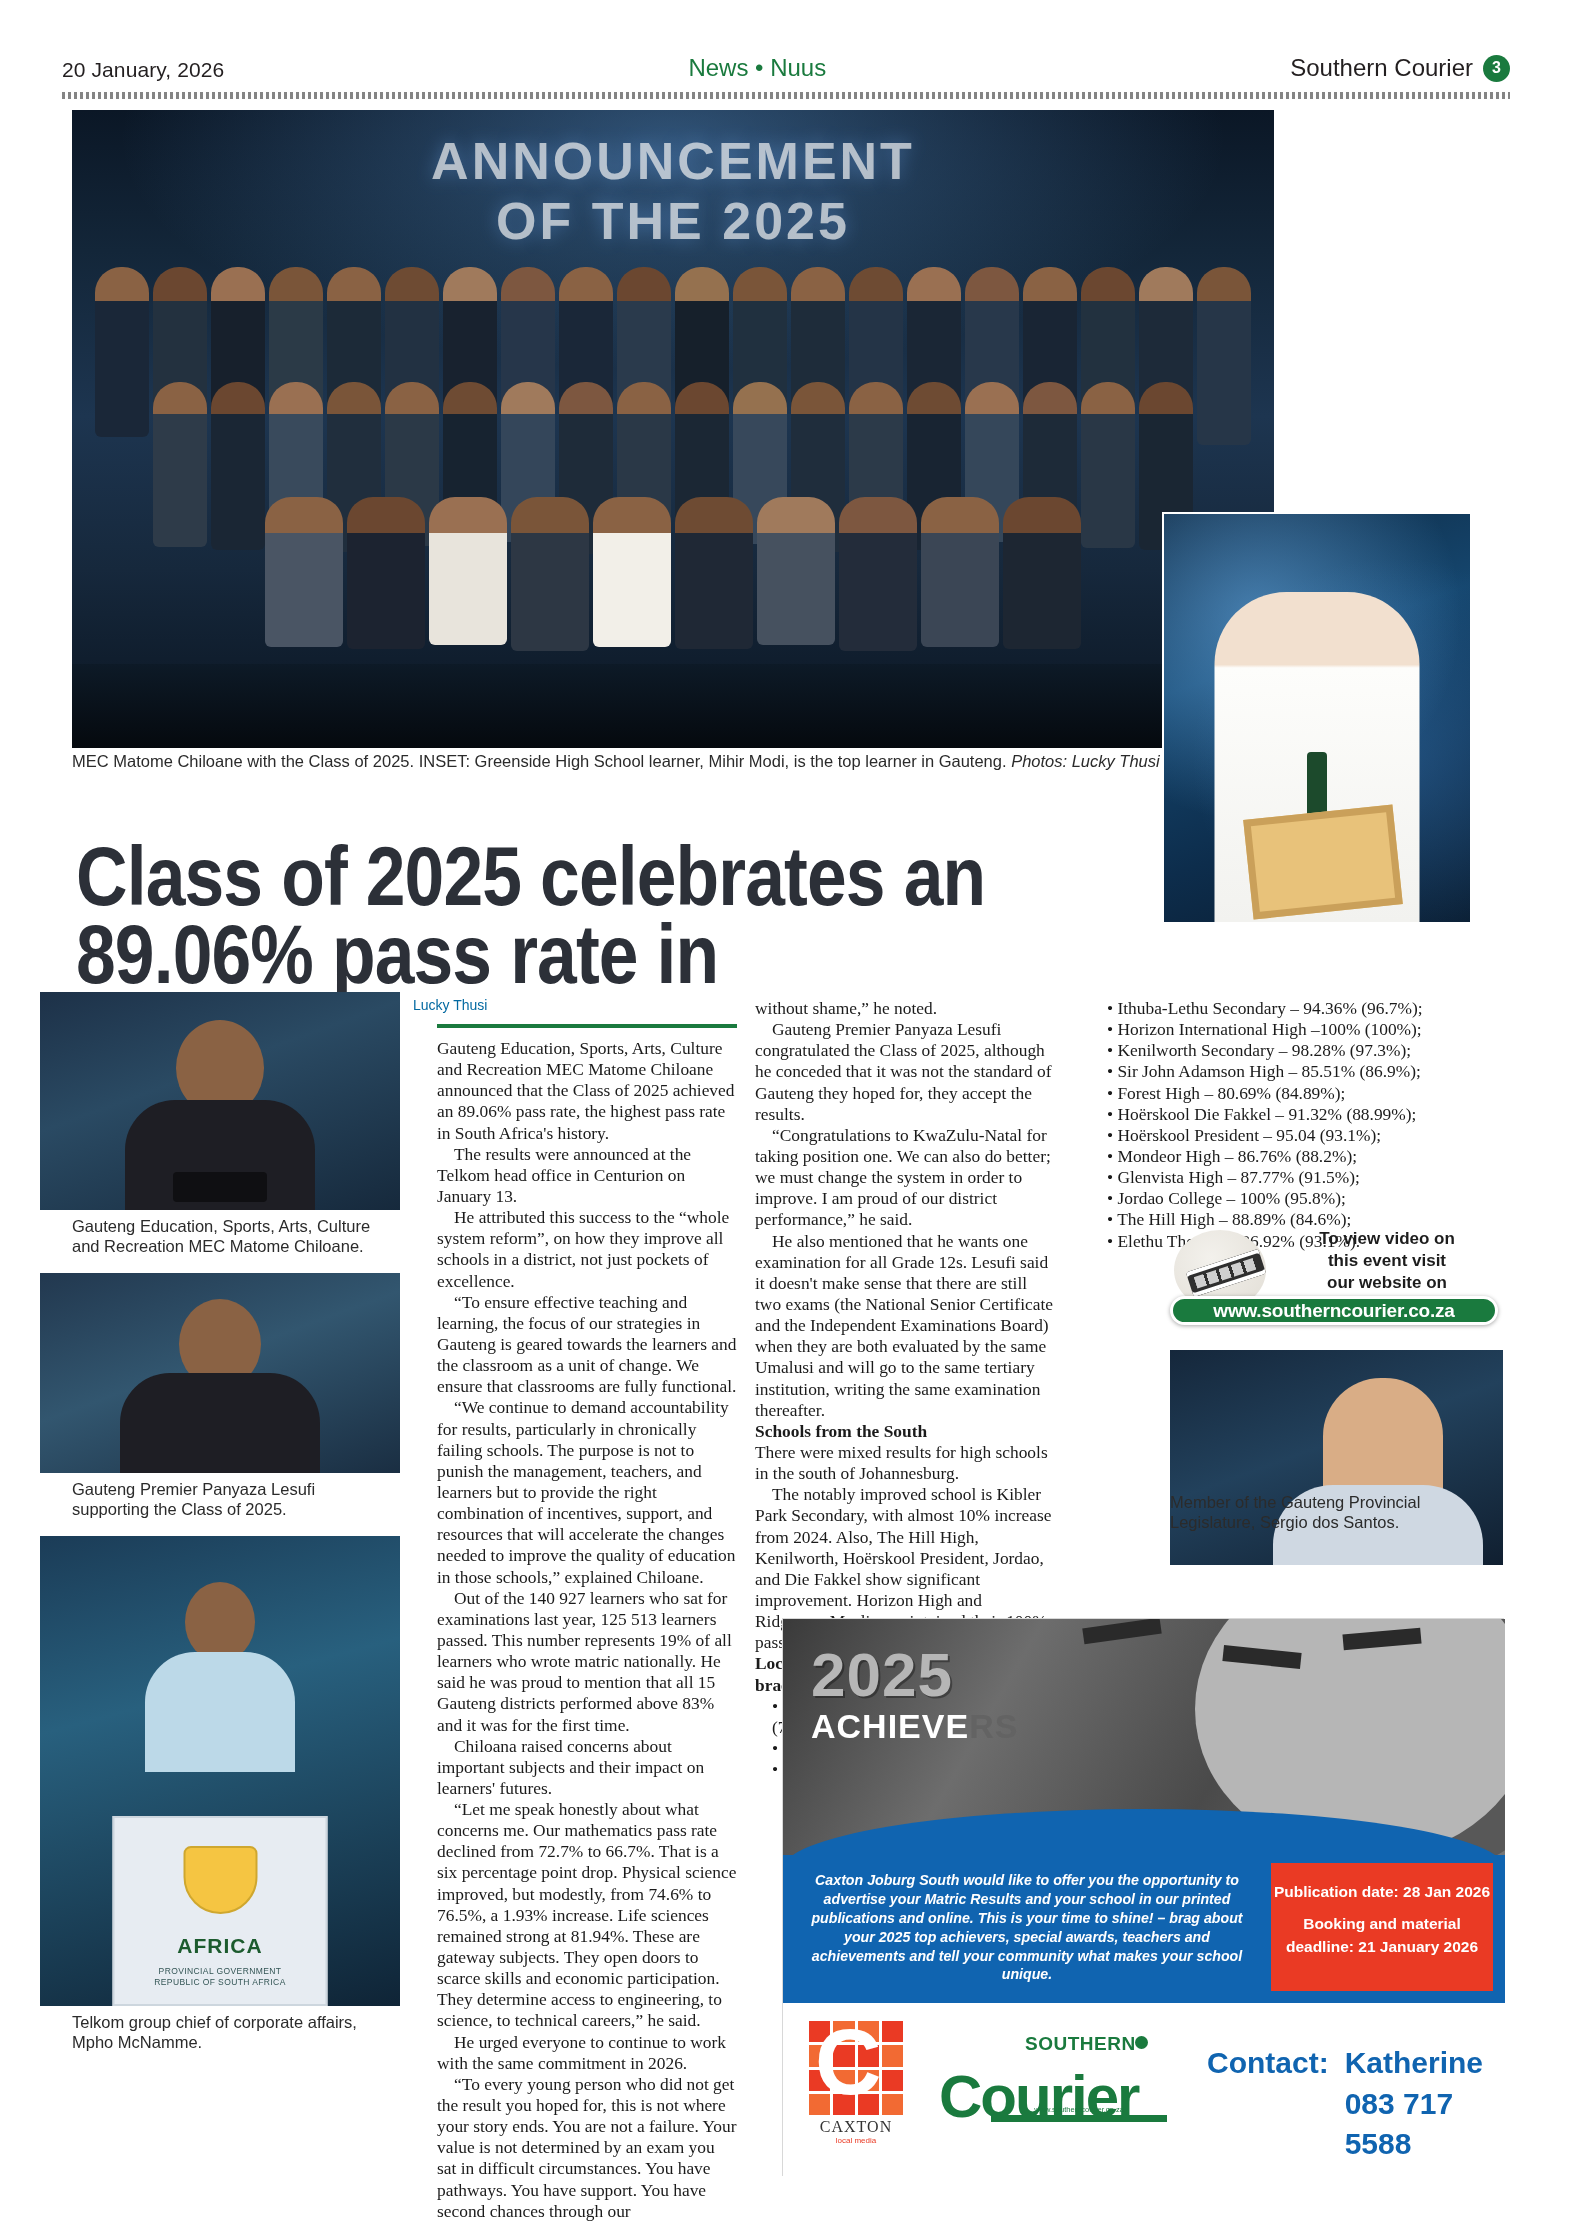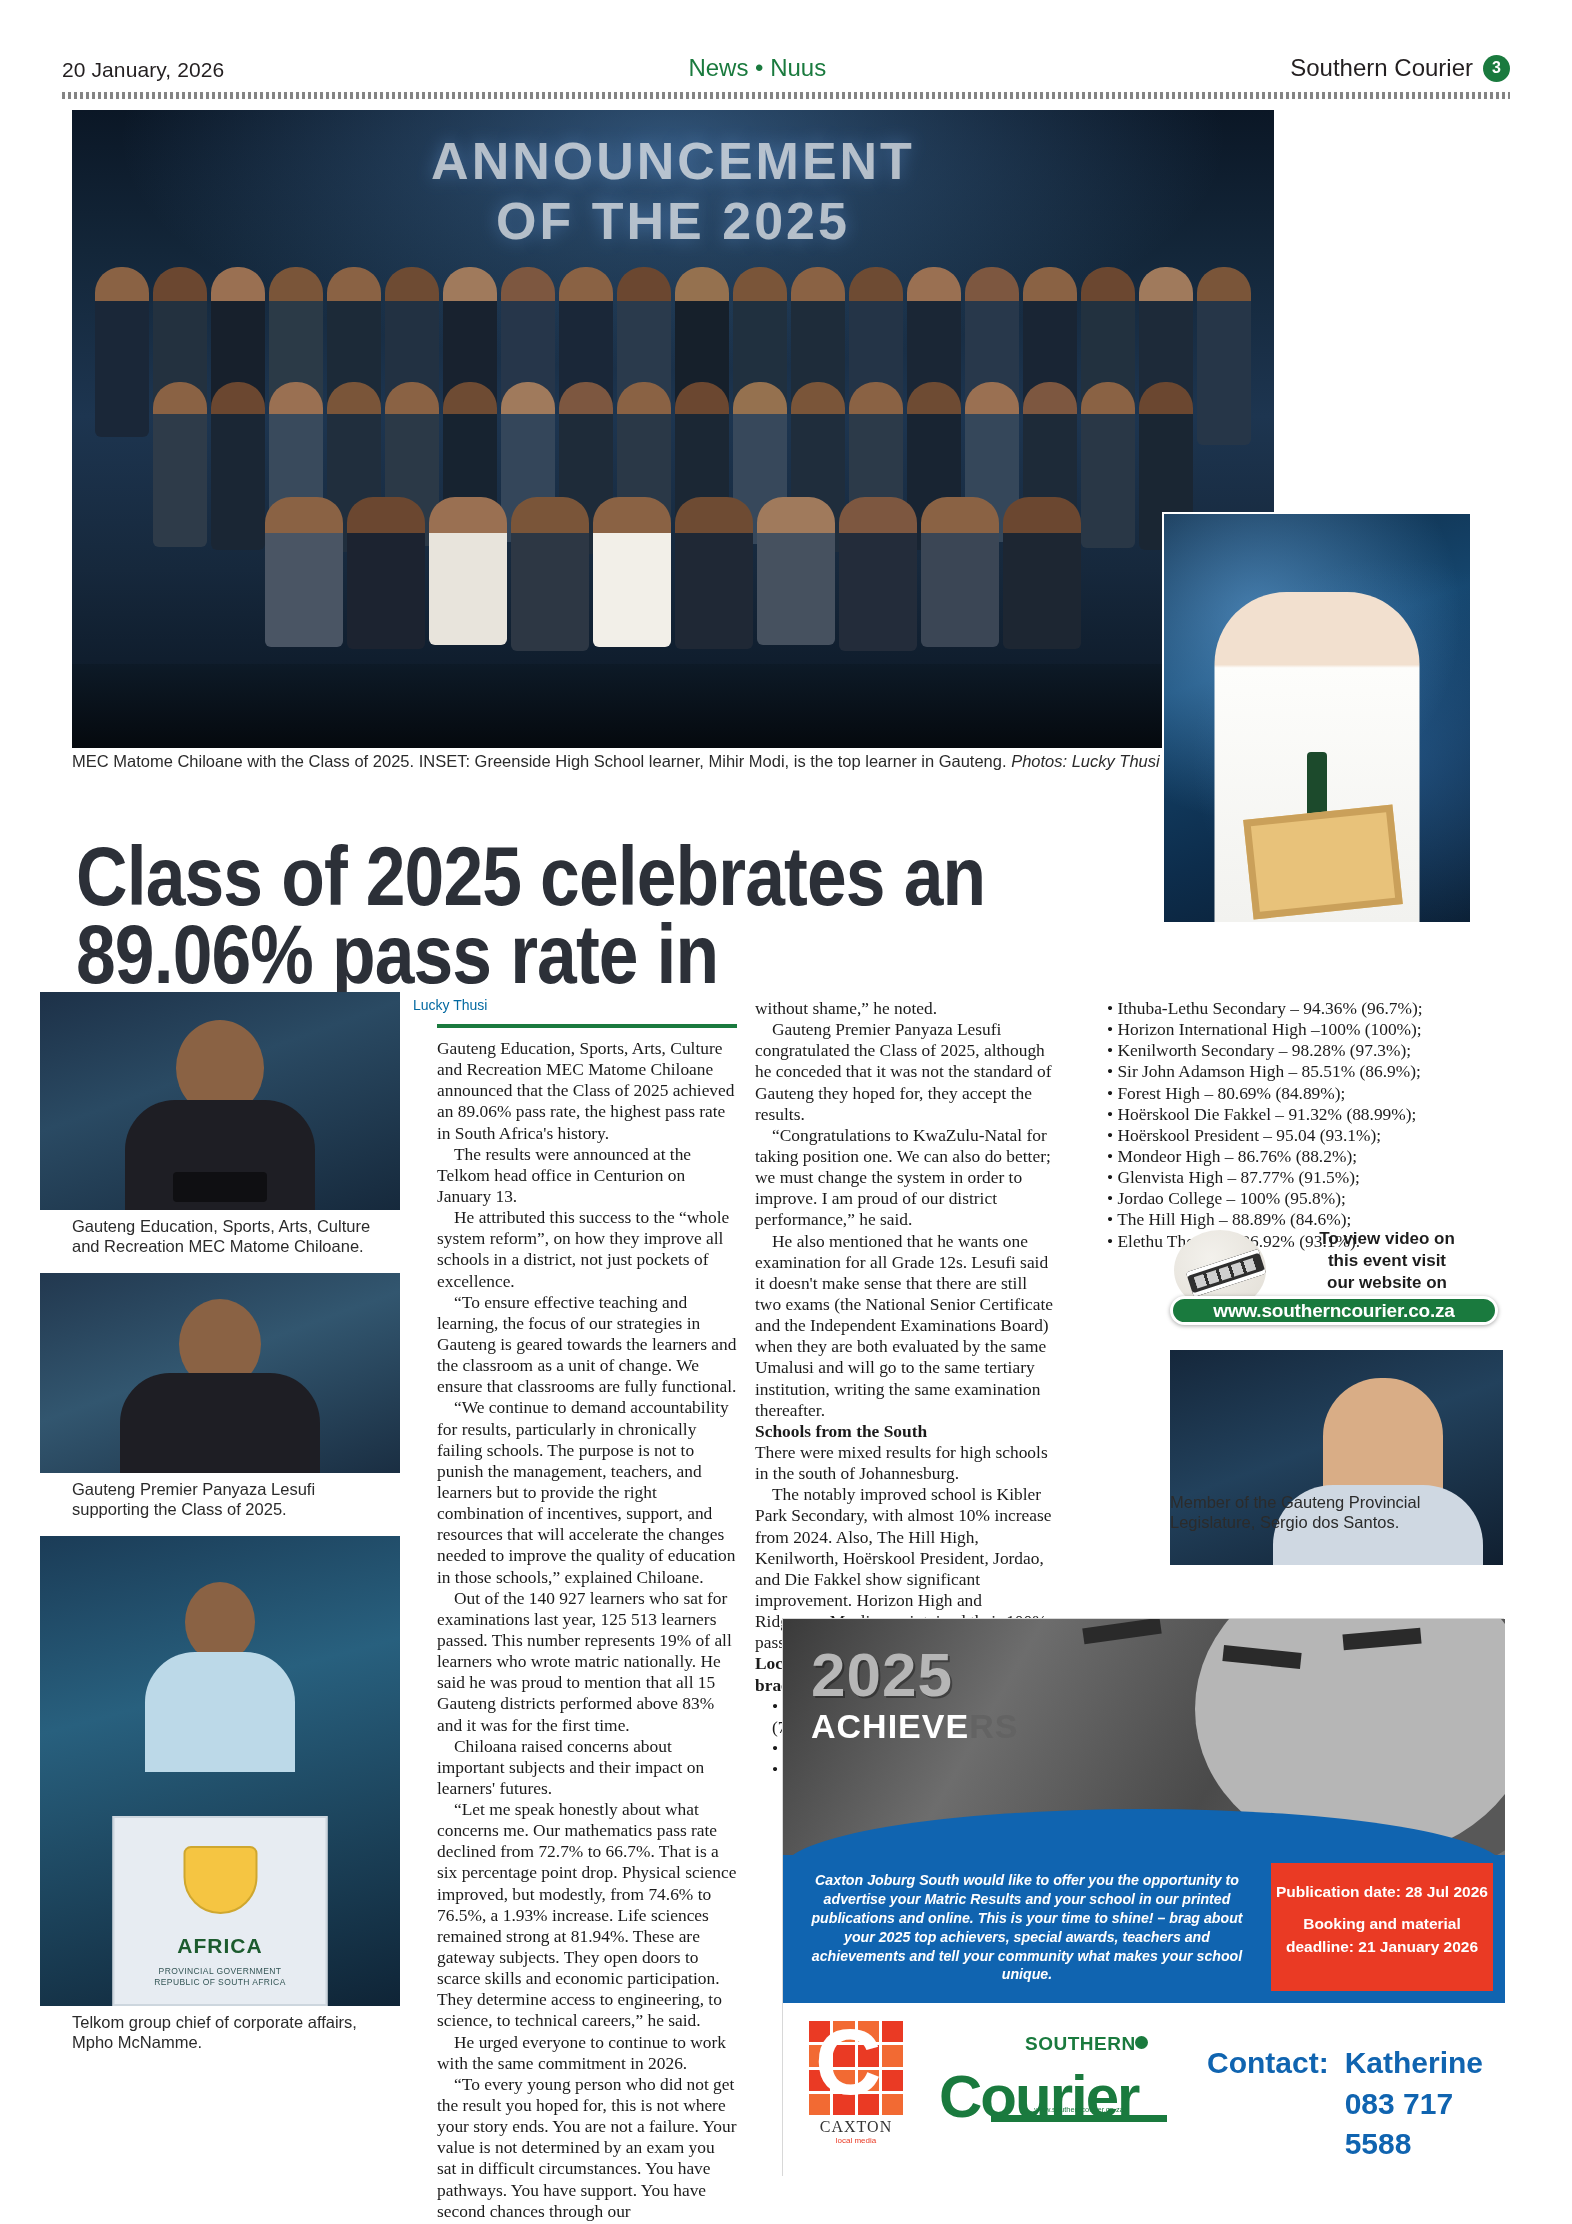--- a/index.html
+++ b/index.html
@@ -518,21 +518,21 @@
       <span class="cap" style="left:560px;top:12px;width:78px;height:16px;transform:rotate(-5deg)"></span>
       <div class="ad-2025">2025</div>
       <div class="ad-ach">
         <span>ACHIEVE</span><em>RS</em>
       </div>
     </div>
 
     <div class="ad-blue">
       <div class="ad-copy">Caxton Joburg South would like to offer you the opportunity to advertise your Matric Results and your school in our printed publications and online. This is your time to shine! – brag about your 2025 top achievers, special awards, teachers and achievements and tell your community what makes your school unique.</div>
       <div class="ad-red">
-        <div>Publication date: 28 Jul 2026</div>
+        <div>Publication date: 28 Jan 2026</div>
         <span class="gap"></span>
         <div>Booking and material</div>
         <div>deadline: 21 January 2026</div>
       </div>
     </div>
 
     <div class="ad-bottom">
       <div class="caxton-logo">
         <div class="caxton-grid">
           <div class="r"></div>

